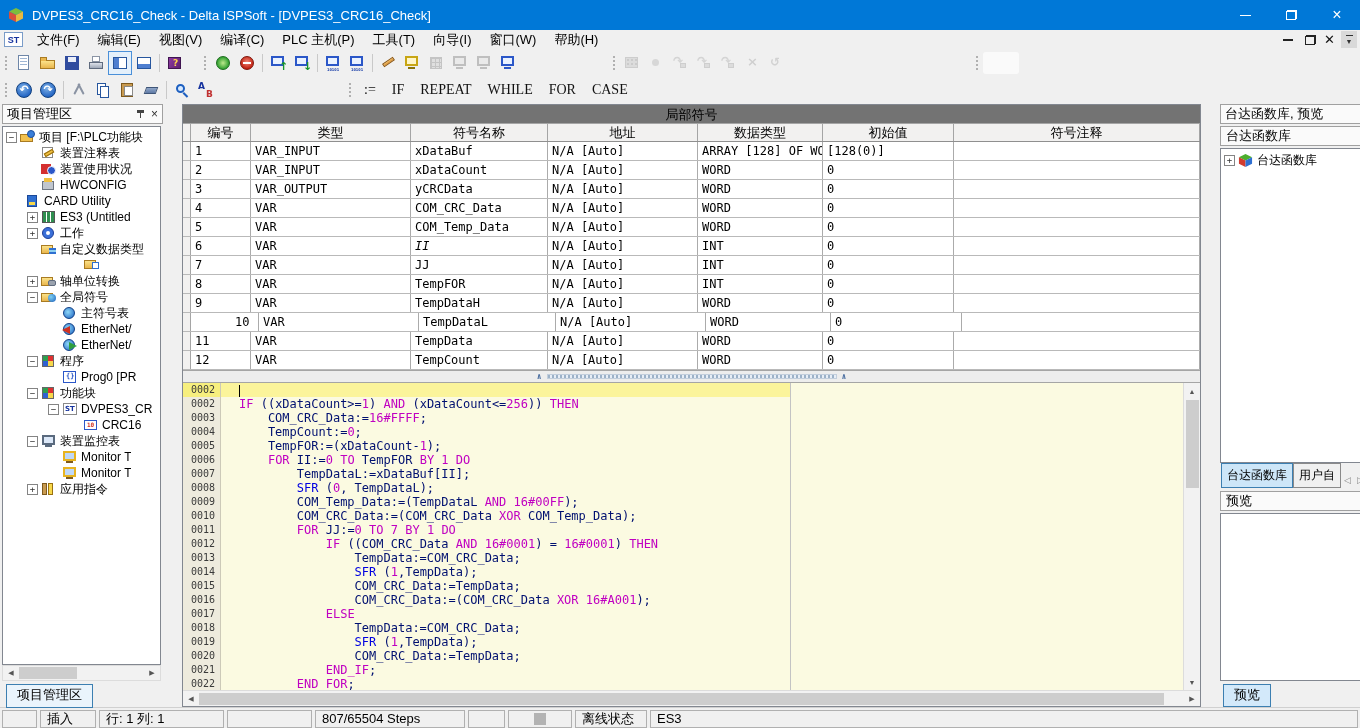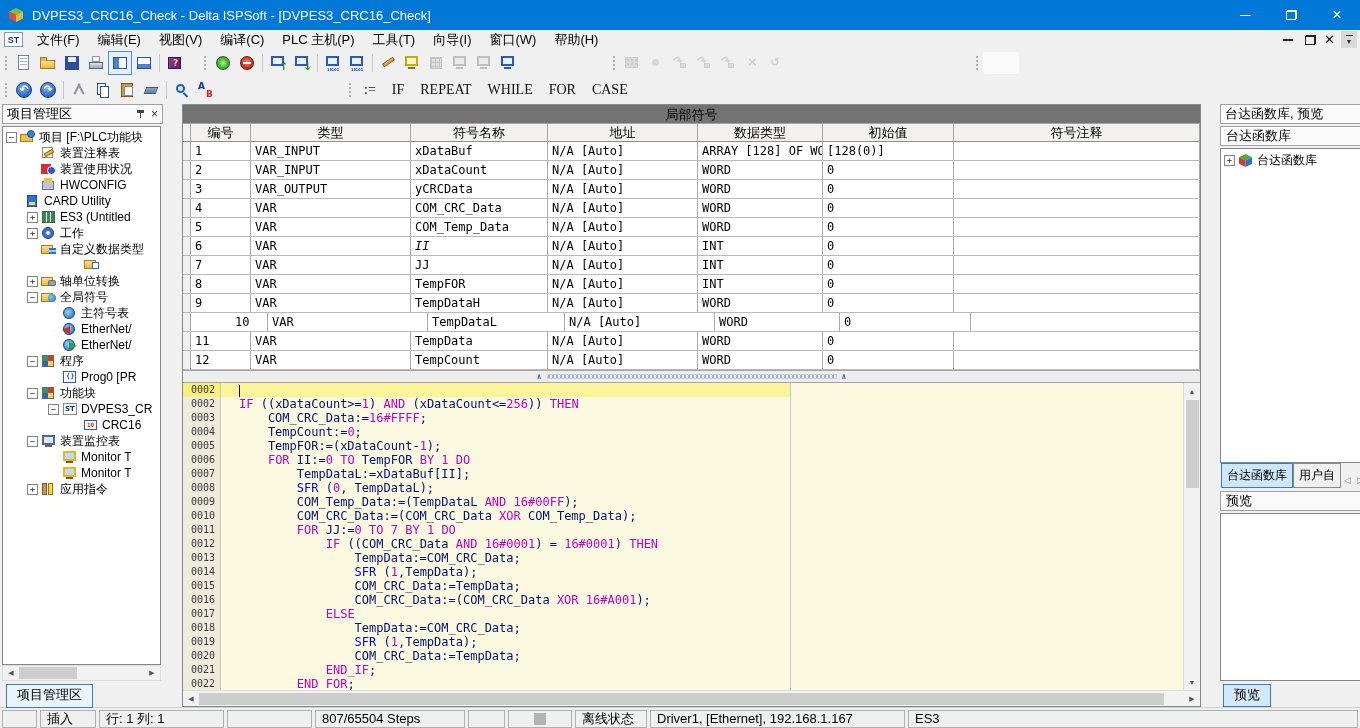--- a/index.html
+++ b/index.html
@@ -613,21 +613,21 @@
             <span class="c" style="width: 60px;">9</span>
             <span class="c" style="width: 160px;">VAR</span>
             <span class="c" style="width: 137px;">TempDataH</span>
             <span class="c" style="width: 150px;">N/A [Auto]</span>
             <span class="c" style="width: 125px;">WORD</span>
             <span class="c" style="width: 131px;">0</span>
             <span class="c" style="flex: 1 1 0%;"></span>
           </div>
           <div class="sym-row">
             <span class="strip"></span>
-            <span class="c" style="width: 77px; padding-left: 44px;">10</span>
+            <span class="c" style="width: 68px; padding-left: 44px;">10</span>
             <span class="c" style="width: 160px;">VAR</span>
             <span class="c" style="width: 137px;">TempDataL</span>
             <span class="c" style="width: 150px;">N/A [Auto]</span>
             <span class="c" style="width: 125px;">WORD</span>
             <span class="c" style="width: 131px;">0</span>
             <span class="c" style="flex: 1 1 0%;"></span>
           </div>
           <div class="sym-row">
             <span class="strip"></span>
             <span class="c" style="width: 60px;">11</span>
@@ -810,16 +810,15 @@
       <span class="scell" style="width: 35px;"></span>
       <span class="scell" style="width: 56px;">插入</span>
       <span class="scell" style="width: 125px;">行: 1 列: 1</span>
       <span class="scell" style="width: 85px;"></span>
       <span class="scell" style="width: 150px;">807/65504 Steps</span>
       <span class="scell" style="width: 37px;"></span>
       <span class="scell" style="width: 64px;">
         <span class="sq-ind"></span>
       </span>
       <span class="scell" style="width: 72px;">离线状态</span>
-      <span class="scell" style="width: 255px;">Driver1, [Ethernet], 192.168.1.167</span>
       <span class="scell flex">ES3</span>
     </div>
 </div>
 
 </body></html>

